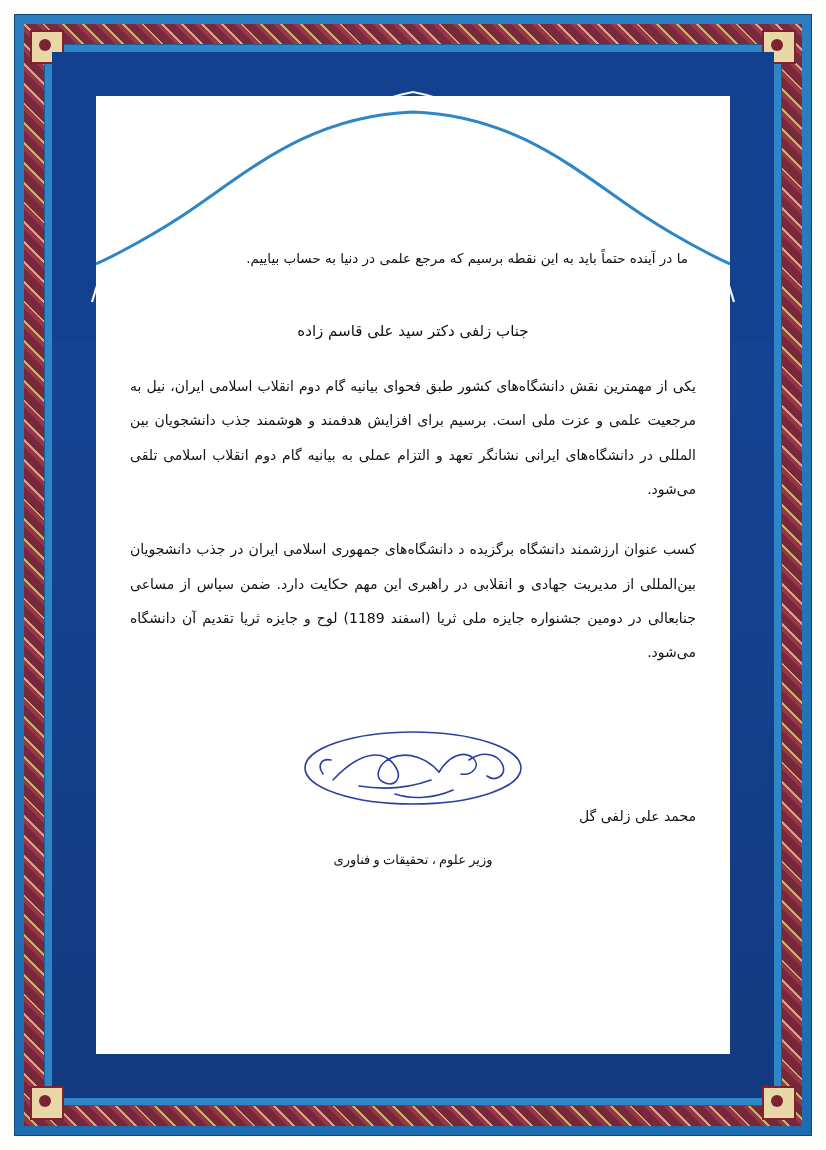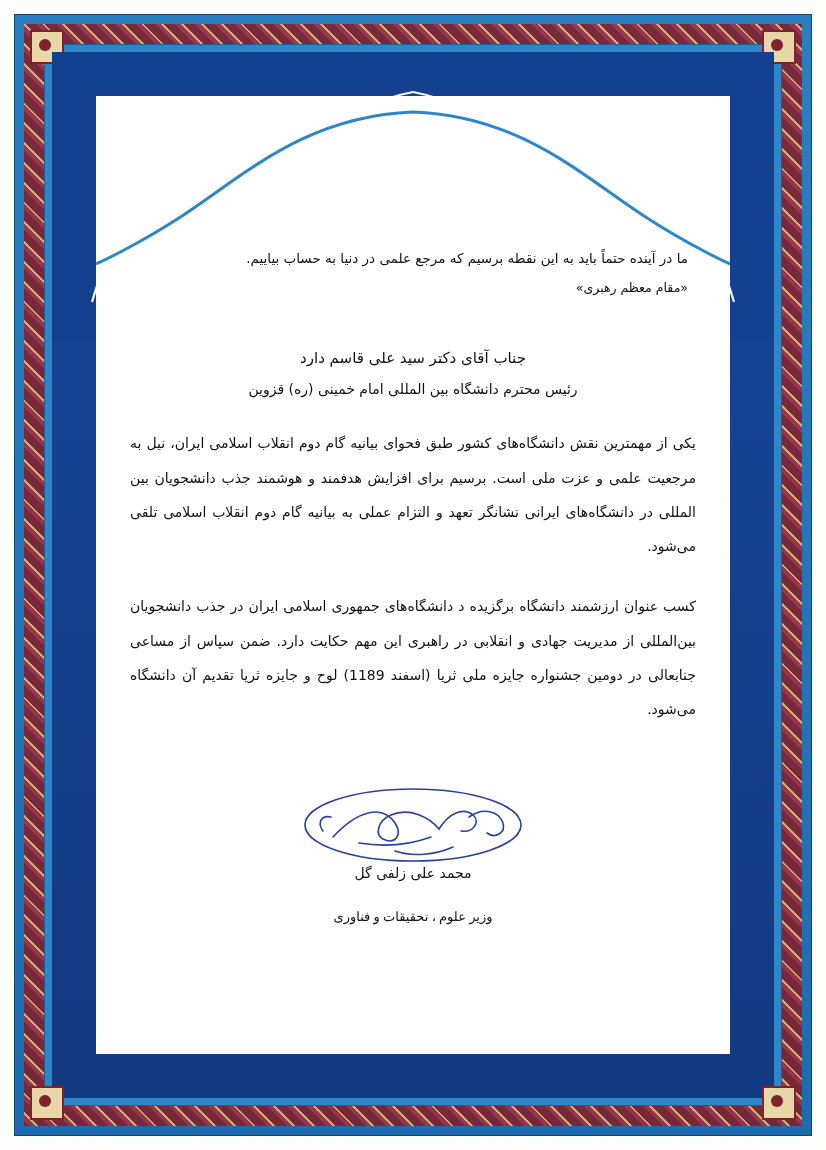--- a/index.html
+++ b/index.html
@@ -94,21 +94,21 @@
     margin-top:22px;font-size:14px;line-height:2.45;text-align:justify;
     text-align-last:right;color:#111;
   }
   .para.p2{margin-top:26px;}
 
   .sign-zone{
     position:relative;margin-top:46px;height:150px;
   }
   .sig-svg{position:absolute;left:50%;top:0;transform:translateX(-50%);}
   .sign-name{
-    position:absolute;left:0;right:0;top:92px;text-align:center;
+    position:absolute;left:0;right:0;top:92px;text-align:right;
     font-size:14px;color:#111;
   }
   .sign-title{
     position:absolute;left:0;right:0;top:136px;text-align:center;
     font-size:13px;color:#111;font-family:Liberation Serif, serif;
   }
 </style>
 </head>
 <body>
 
@@ -175,26 +175,24 @@
   <div class="paper">
     <svg class="paper-arch" viewBox="0 0 634 260" preserveAspectRatio="none">
       <path d="M0 260 L0 168 C 0 168, 40 150, 86 120 C 150 78, 210 20, 317 16 C 424 20, 484 78, 548 120 C 594 150, 634 168, 634 168 L634 260 Z" fill="#ffffff"></path>
       <path d="M0 168 C 0 168, 40 150, 86 120 C 150 78, 210 20, 317 16 C 424 20, 484 78, 548 120 C 594 150, 634 168, 634 168" fill="none" stroke="#2f86c6" stroke-width="3"></path>
     </svg>
 
     <div class="content">
 
       <p class="quote">
         <span>ما در آینده حتماً باید به این نقطه برسیم که مرجع علمی در دنیا به حساب بیاییم.</span>
-        <span class="src">«مقام معظم رهبری»</span>
       </p>
 
       <div class="salutation">
-        <span>جناب آقای دکتر سید علی قاسم دارد</span>
-        <span class="line2">رئیس محترم دانشگاه بین المللی امام خمینی (ره) قزوین</span>
+        <span>جناب زلفی دکتر سید علی قاسم زاده</span>
       </div>
 
       <p class="para p1">یکی از مهمترین نقش دانشگاه‌های کشور طبق فحوای بیانیه گام دوم انقلاب اسلامی ایران، نیل به مرجعیت علمی و عزت ملی است. برسیم برای افزایش هدفمند و هوشمند جذب دانشجویان بین المللی در دانشگاه‌های ایرانی نشانگر تعهد و التزام عملی به بیانیه گام دوم انقلاب اسلامی تلقی می‌شود.</p>
       <p class="para p2">کسب عنوان ارزشمند دانشگاه برگزیده د دانشگاه‌های جمهوری اسلامی ایران در جذب دانشجویان بین‌المللی از مدیریت جهادی و انقلابی در راهبری این مهم حکایت دارد. ضمن سپاس از مساعی جنابعالی در دومین جشنواره جایزه ملی ثریا (اسفند 1189) لوح و جایزه ثریا تقدیم آن دانشگاه می‌شود.</p>
 
       <div class="sign-zone">
         <svg class="sig-svg" width="300" height="110" viewBox="0 0 300 110">
           <g fill="none" stroke="#2b3f9e" stroke-width="1.6" stroke-linecap="round">
             <ellipse cx="150" cy="52" rx="108" ry="36"></ellipse>
             <path d="M70 64 C 96 36, 120 32, 132 50 C 140 62, 132 72, 120 66 C 112 62, 114 48, 128 42 C 146 34, 166 44, 176 56"></path>

